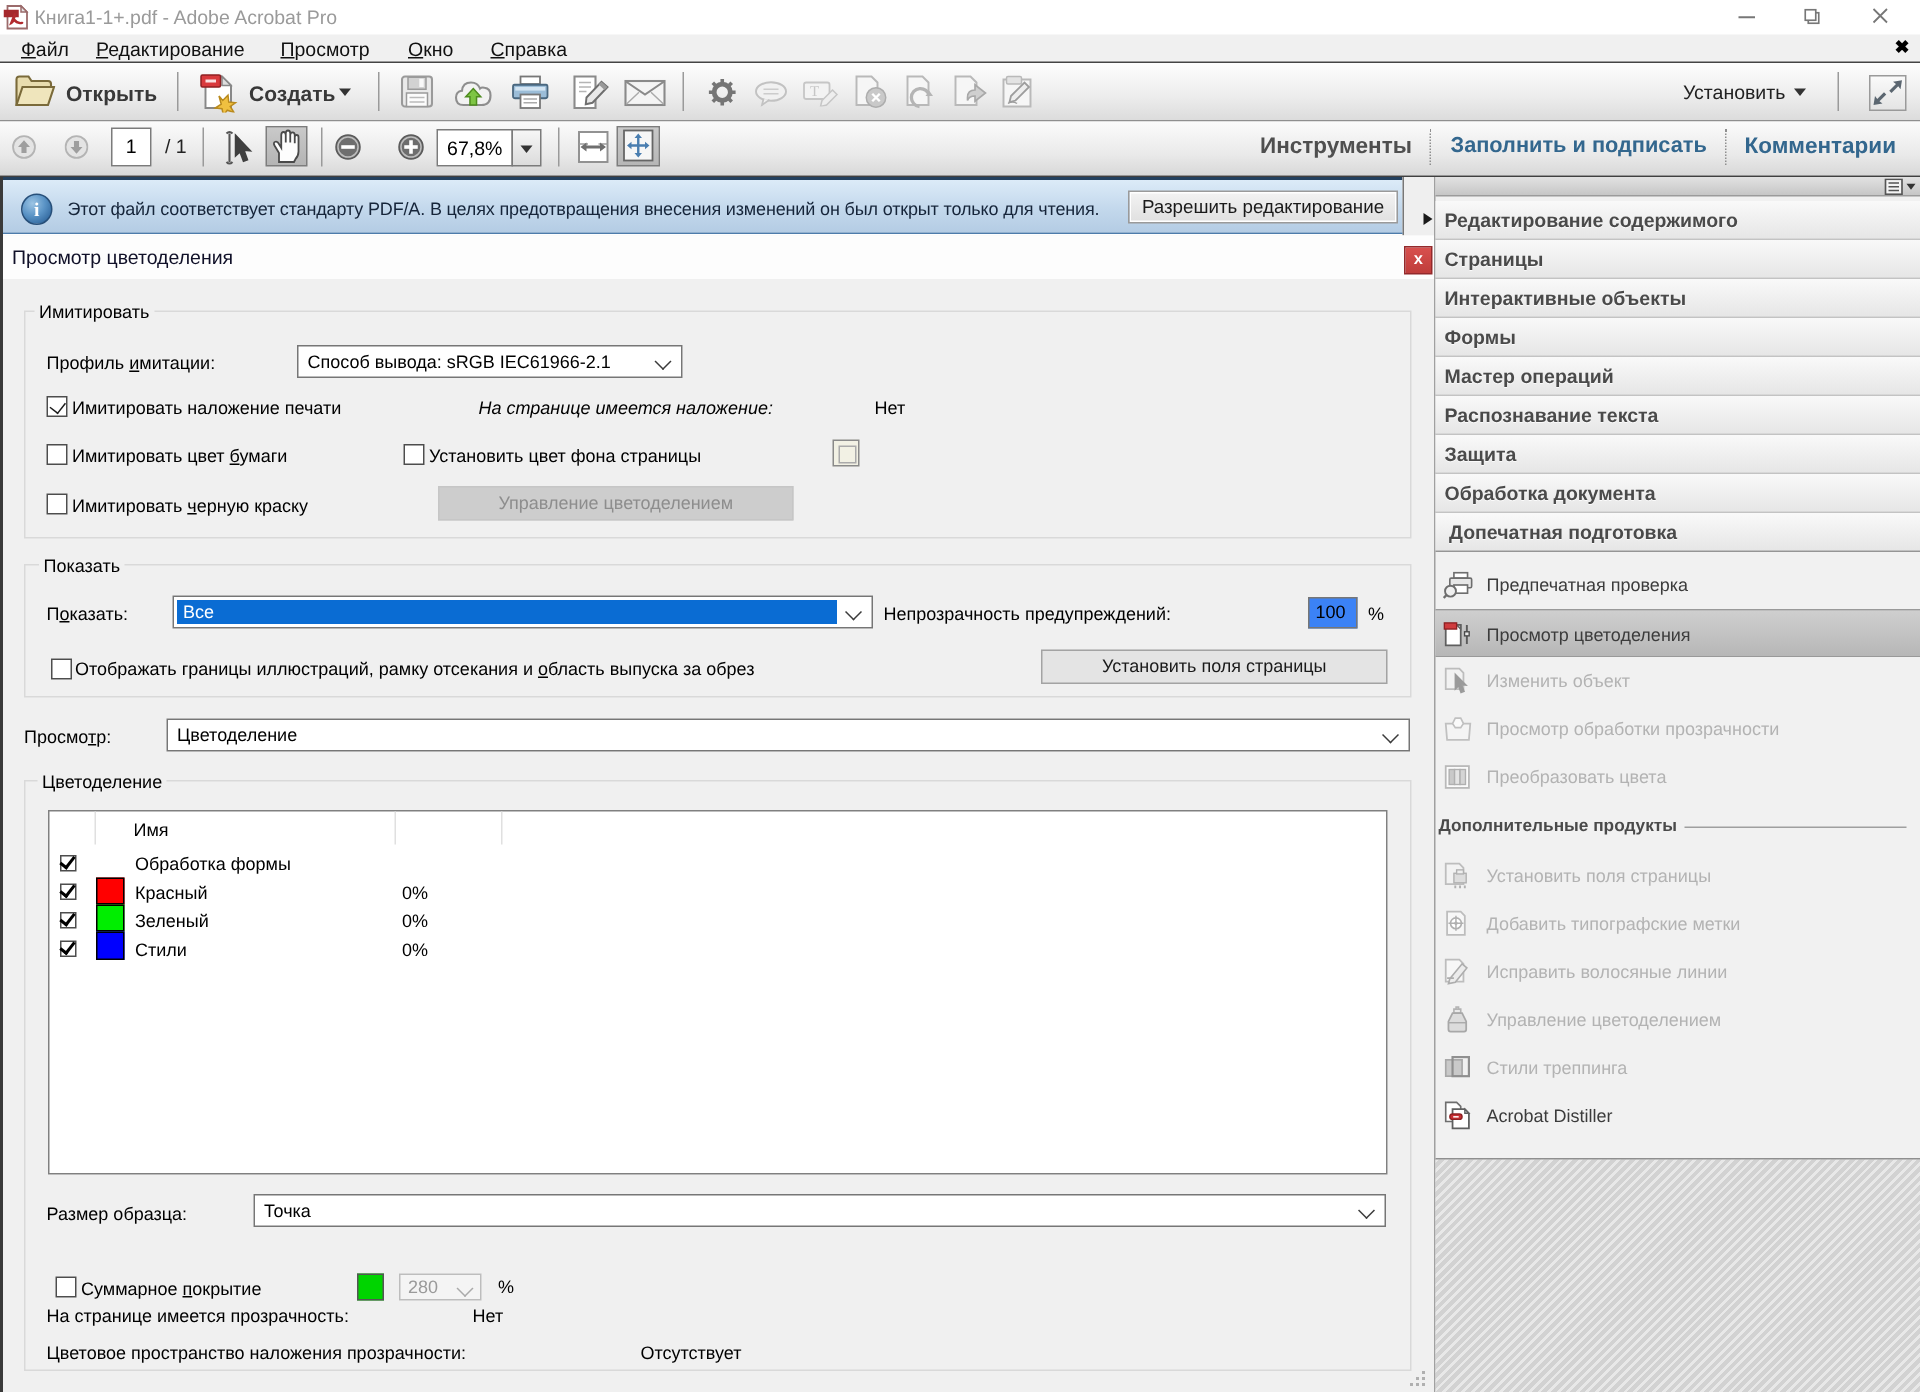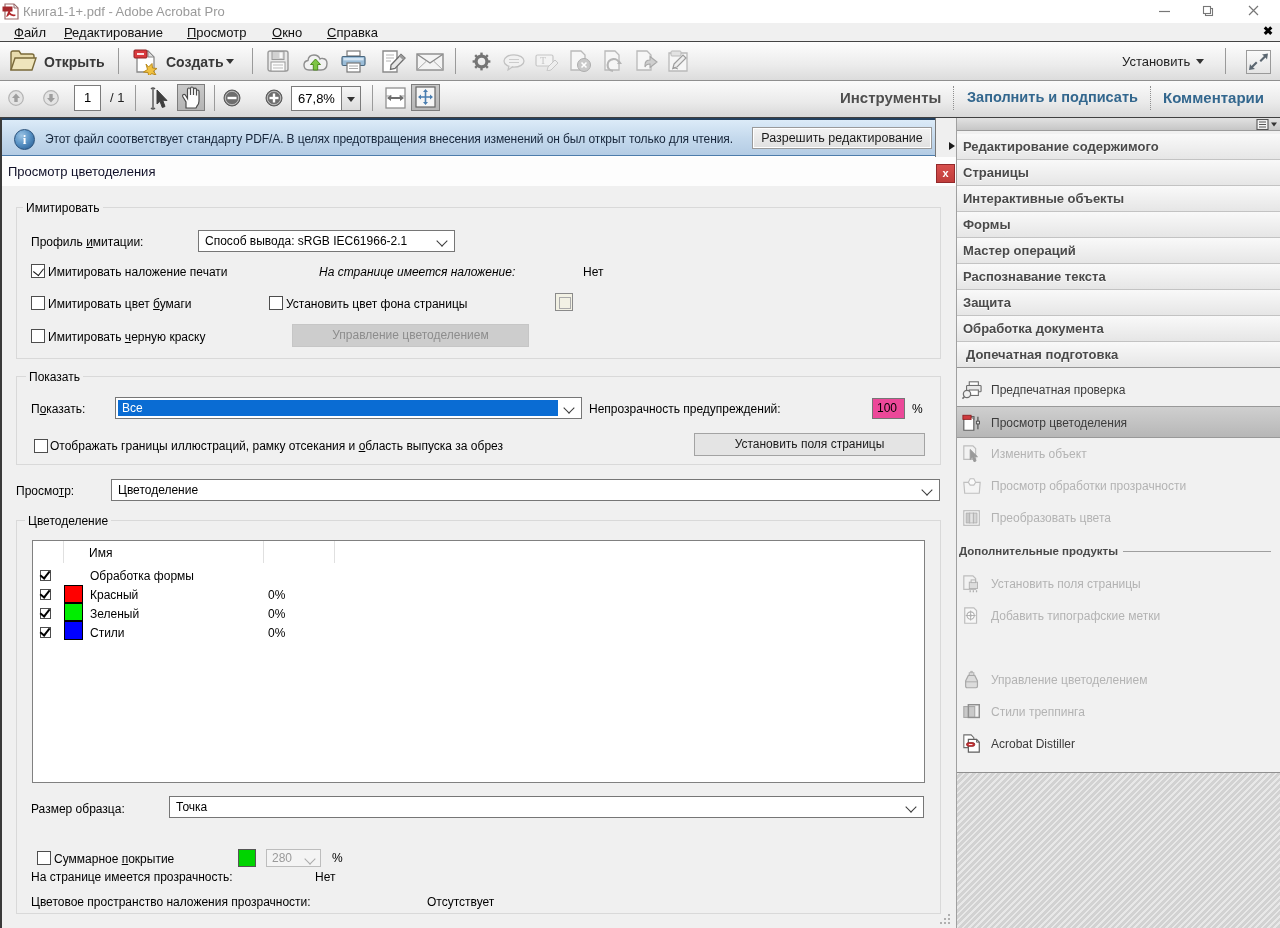--- a/index.html
+++ b/index.html
@@ -283,21 +283,21 @@
 
     <fieldset style="left:14px;top:219px;width:925px;height:89px;"></fieldset>
     <div class="flabel" style="left:24px;top:213px;">Показать</div>
     <div class="lbl" style="left:29px;top:245px;">П<u>о</u>казать:</div>
     <div class="combo" style="left:113px;top:240px;width:467px;height:22px;">
       <div class="ab" style="left:2px;top:2px;width:440px;height:16px;background:#0a6cd3;"></div>
       <span class="ctext" style="color:#fff;z-index:2;top:3px;">Все</span>
       <span class="chev" style="right:8px;top:6px;"></span>
       </div>
     <div class="lbl" style="left:587px;top:245px;">Непрозрачность предупреждений:</div>
-    <div class="ab" style="left:870px;top:241px;width:33px;height:21px;background:#ec4899;border:1px solid #767676;box-sizing:border-box;font-size:12px;padding:2px 0 0 4px;">100</div>
+    <div class="ab" style="left:870px;top:241px;width:33px;height:21px;background:#3b82f6;border:1px solid #767676;box-sizing:border-box;font-size:12px;padding:2px 0 0 4px;">100</div>
     <div class="lbl" style="left:910px;top:245px;">%</div>
     <span class="cb" style="left:32px;top:282px;"></span>
     <div class="lbl" style="left:48px;top:282px;">Отображать границы иллюстраций, рамку отсекания и <u>о</u>бласть выпуска за обрез</div>
     <div class="btn" style="left:692px;top:276px;width:231px;height:23px;line-height:21px;">Установить поля страницы</div>
 
     <div class="lbl" style="left:14px;top:327px;">Просмо<u>т</u>р:</div>
     <div class="combo" style="left:109px;top:322px;width:829px;height:22px;">
         <span class="ctext">Цветоделение</span>
         <span class="chev" style="right:8px;top:6px;"></span>
       </div>
@@ -424,20 +424,28 @@
       </div>
     <div class="pitem dis" style="top:482px;">
       <svg class="picon" width="22" height="22" viewBox="0 0 22 22">
         <path d="M3 2 L13 2 L16 5 L16 19 L3 19 Z" fill="#f7f7f7" stroke="#bdbdbd" stroke-width="1.3"></path>
         <circle cx="9.5" cy="10.5" r="4" fill="#fff" stroke="#b0b0b0" stroke-width="1.2"></circle>
         <path d="M9.5 5 L9.5 16 M4 10.5 L15 10.5" stroke="#b0b0b0" stroke-width="1.1"></path>
         <circle cx="9.5" cy="10.5" r="1.3" fill="#b0b0b0"></circle>
       </svg>
       <span class="txt">Добавить типографские метки</span>
       </div>
+    <div class="pitem dis" style="top:514px;">
+      <svg class="picon" width="22" height="22" viewBox="0 0 22 22">
+        <path d="M2 2 L12 2 L15 5 L15 18 L2 18 Z" fill="#f7f7f7" stroke="#bdbdbd" stroke-width="1.3"></path>
+        <path d="M5 16 L14 5 L17.5 8 L9 18.5 L4 19.5 Z" fill="#ececec" stroke="#adadad" stroke-width="1.2"></path>
+        <path d="M3 15.5 L8 15.5" stroke="#adadad" stroke-width="1.3"></path>
+      </svg>
+      <span class="txt">Исправить волосяные линии</span>
+      </div>
     <div class="pitem dis" style="top:546px;">
       <svg class="picon" width="22" height="22" viewBox="0 0 22 22">
         <path d="M8 3 L13 3 L13 6 L8 6 Z" fill="#e9e9e9" stroke="#b3b3b3" stroke-width="1.2"></path>
         <path d="M7 6 L14 6 L17 12 L17 18 Q17 19.5 15.5 19.5 L5.5 19.5 Q4 19.5 4 18 L4 12 Z" fill="#dcdcdc" stroke="#a8a8a8" stroke-width="1.3"></path>
         <path d="M4 13 L17 13" stroke="#a8a8a8"></path>
         <path d="M9.5 1.5 L11.5 1.5 L11.5 3 L9.5 3 Z" fill="#c9c9c9" stroke="#b3b3b3"></path>
       </svg>
       <span class="txt">Управление цветоделением</span>
       </div>
     <div class="pitem dis" style="top:578px;">

